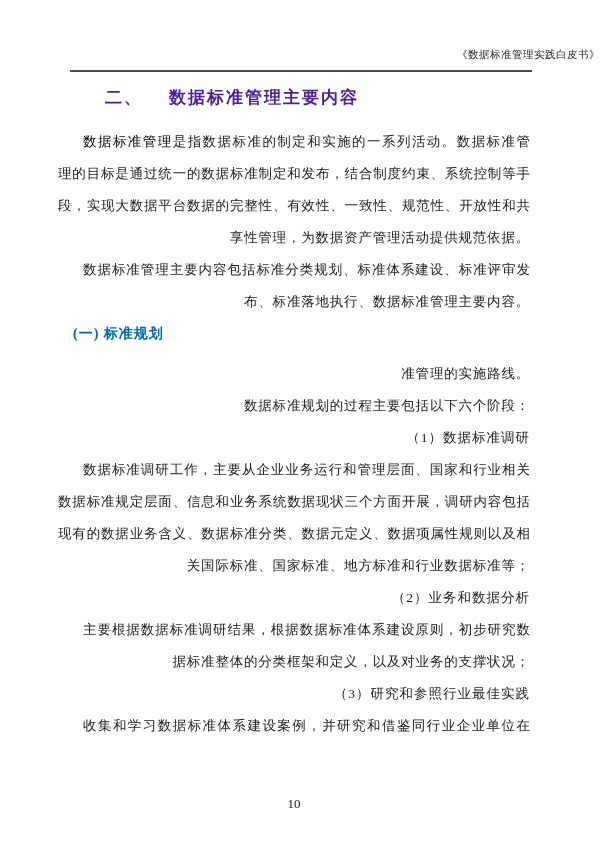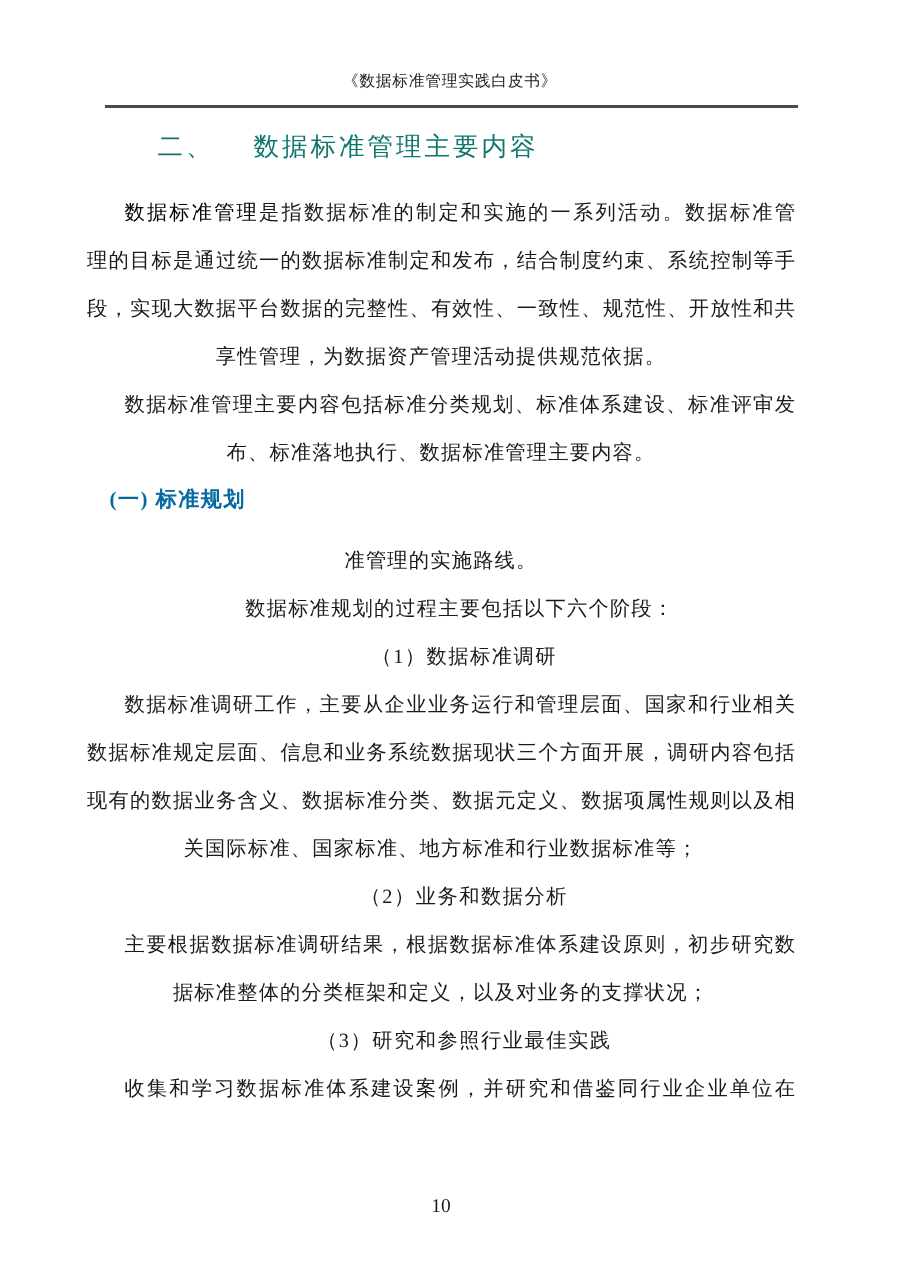--- a/index.html
+++ b/index.html
@@ -9,51 +9,51 @@
     width: 600px;
     height: 848px;
     margin: 0 auto;
     background: #ffffff;
     font-family: "Liberation Serif", "DejaVu Serif", serif;
     color: #1a1a1a;
     overflow: hidden;
   }
   .header-text {
     margin-top: 48px;
-    text-align: center;
+    text-align: right;
     font-size: 10.5px;
     line-height: 14px;
     letter-spacing: 0.5px;
     color: #222222;
   }
   .header-rule {
     margin: 8px 68px 0 70px;
     border-bottom: 2px solid #4a4a4a;
     height: 0;
   }
   .title {
     margin: 16px 0 0 58px;
     padding-left: 47px;
     font-family: "Liberation Sans", "DejaVu Sans", sans-serif;
-    font-weight: normal;
+    font-weight: bold;
     font-size: 17px;
     line-height: 20px;
     letter-spacing: 2px;
-    color: #0f766e;
+    color: #4c1d95;
   }
   .title-num { margin-right: 26px; }
   .doc-body {
     width: 472px;
     margin: 18px 70px 0 58px;
     font-size: 13.5px;
     line-height: 32px;
   }
   .line {
     letter-spacing: 0.8px;
-    text-align: center;
+    text-align: right;
   }
   .line.fill {
     letter-spacing: normal;
     text-align: justify;
     text-align-last: justify;
   }
   .line.indent { padding-left: 25px; }
   .line.item { padding-left: 31px; letter-spacing: 1px; }
   .lead-bold { font-weight: normal; color: #000000; }
   .h2 {

